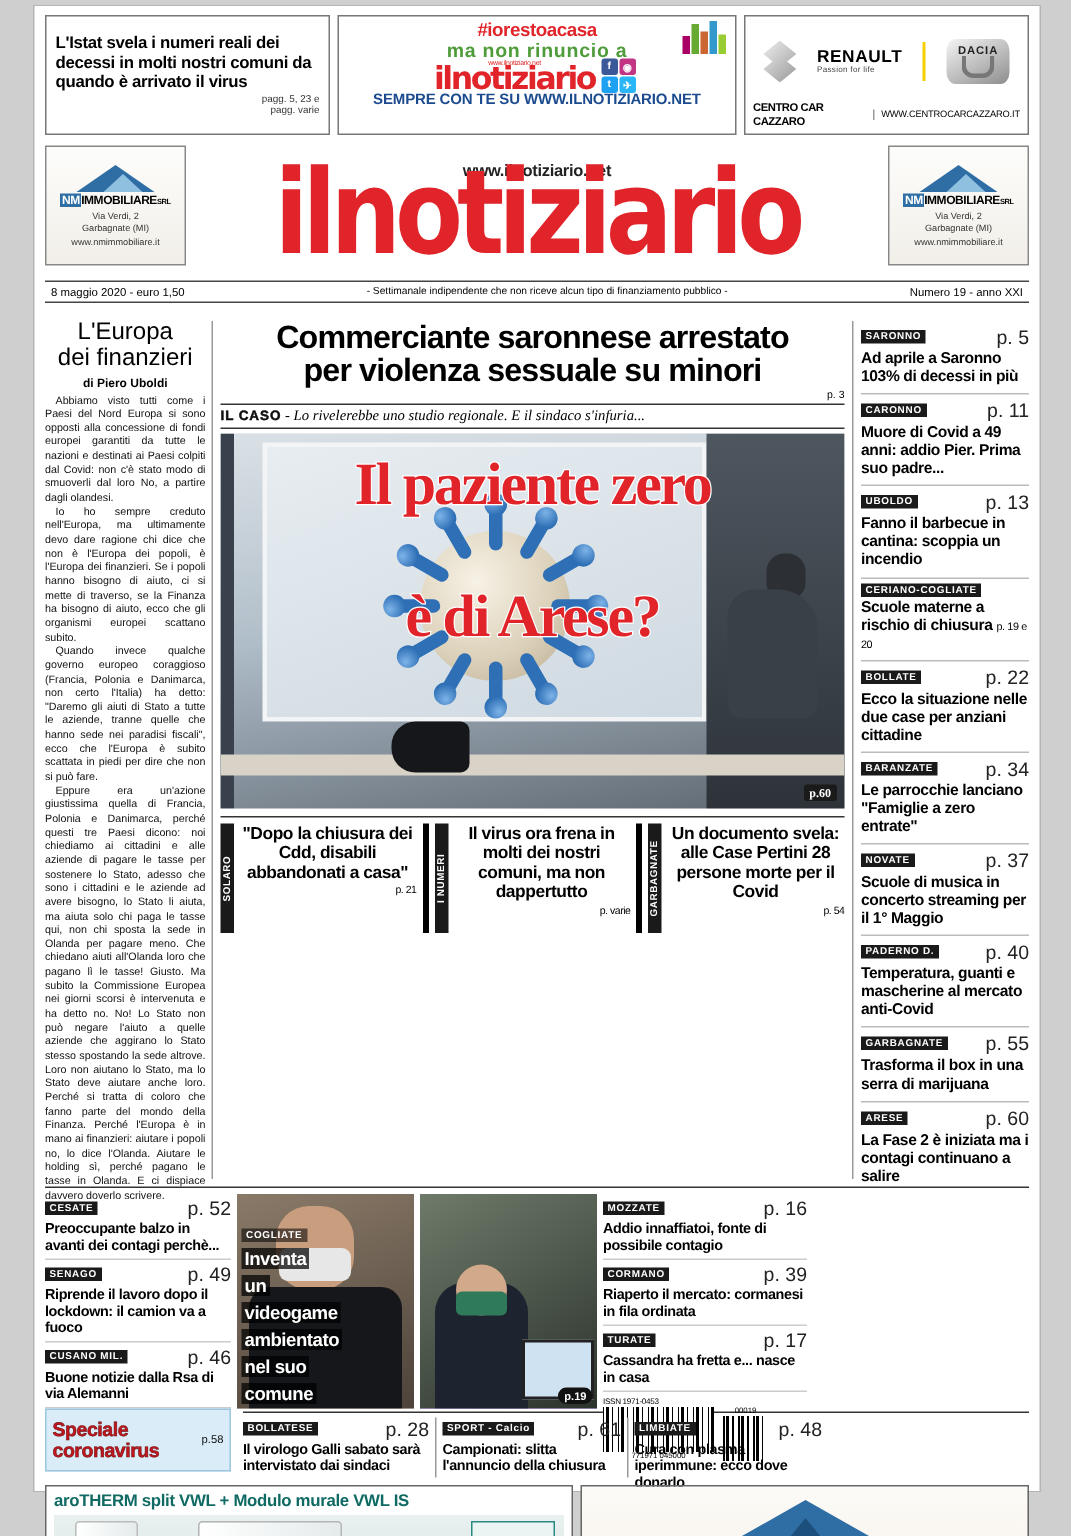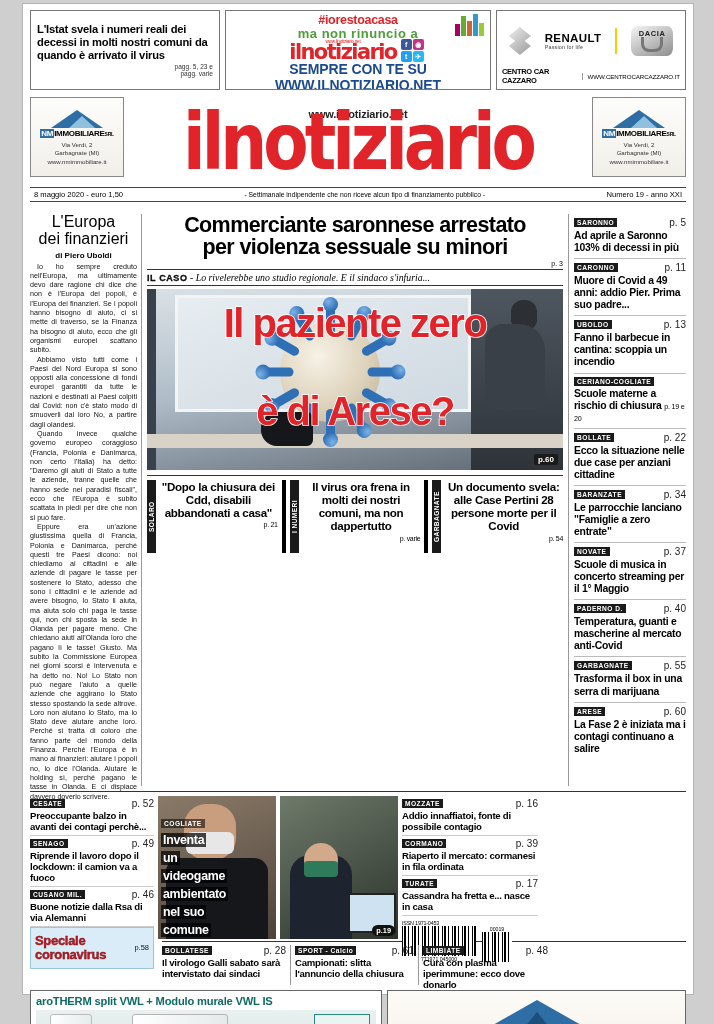--- a/index.html
+++ b/index.html
@@ -29,21 +29,21 @@
   .ioresto { color: #e0242a; font-weight: bold; font-size: 12.5px; letter-spacing: -0.3px; text-align: center; }
   .manon { color: #4f9c3a; font-weight: bold; font-size: 13px; letter-spacing: 0.5px; text-align: center; margin-top: -1px; }
   .mid-logo-wrap { display: flex; align-items: center; justify-content: center; gap: 4px; margin-top: -2px; }
   .mini-url { font-size: 4.6px; color: #d22; text-align: center; letter-spacing: -0.2px; }
   .mini-logo { font-family: "DejaVu Sans", sans-serif; font-weight: bold; font-size: 21px; color: #e0242a; letter-spacing: -1.6px; line-height: 0.85; }
   .mini-logo .il { color: #e0242a; }
   .socials { display: flex; flex-wrap: wrap; width: 26px; gap: 1px; }
   .soc { width: 11px; height: 11px; border-radius: 2px; font-size: 7px; color: #fff; display: flex; align-items: center; justify-content: center; font-weight: bold; }
   .soc.fb { background: #3b5998; } .soc.ig { background: #c13584; }
   .soc.tw { background: #1da1f2; } .soc.tg { background: #29b6f6; }
-  .sempre { font-size: 14px; font-weight: bold; color: #1b4a8f; text-align: center; letter-spacing: -0.1px; margin-top: -1px; }
+  .sempre { font-size: 10px; font-weight: bold; color: #1b4a8f; text-align: center; letter-spacing: -0.1px; margin-top: -1px; }
   .buildings { position: absolute; right: 6px; top: 3px; display: flex; align-items: flex-end; gap: 1px; height: 22px; }
   .bld { width: 5px; background: #888; }
 
   .ts-right { width: 190px; padding: 4px 5px; display: flex; flex-direction: column; justify-content: space-between; }
   .brands { display: flex; align-items: center; justify-content: space-around; flex: 1; }
   .renault-logo { width: 22px; height: 28px; position: relative; }
   .renault-logo::before { content: ""; position: absolute; inset: 0;
     background: linear-gradient(135deg,#eee,#999); clip-path: polygon(50% 0,100% 32%,72% 50%,100% 68%,50% 100%,0 68%,28% 50%,0 32%); }
   .renault-txt { font-size: 11.5px; font-weight: bold; letter-spacing: 0.4px; }
   .renault-sub { font-size: 5.4px; color: #444; letter-spacing: 0.2px; }
@@ -89,22 +89,22 @@
   .edit-body p { text-indent: 7px; }
 
   .col-mid { flex: 1; }
   .main-hl { font-weight: bold; font-size: 21.5px; line-height: 1.04; letter-spacing: -0.6px; text-align: center; }
   .hl-pag { text-align: right; font-size: 7px; margin-top: 1px; }
   .sub-rule { border-top: 1px solid #333; border-bottom: 1px solid #333; padding: 2px 0; margin-top: 2px;
     font-family: "Liberation Serif", serif; font-style: italic; font-size: 9.8px; }
   .ilcaso { font-style: normal; font-weight: bold; letter-spacing: 0.6px; color: #111;
     -webkit-text-stroke: 0.3px #000; font-family: "Liberation Sans", sans-serif; font-size: 9px; }
 
-  .photo { position: relative; height: 181px; margin-top: 3px; overflow: hidden;
-    background: linear-gradient(170deg,#cdd6dd 0%,#aebcc7 45%,#5d6671 100%); }
+  .photo { position: relative; height: 250px; margin-top: 3px; overflow: hidden;
+    background: linear-gradient(170deg,#cdd6dd 0%,#aebcc7 45%,#5d6671 100%); font-family: Liberation Serif, serif; }
   .win-frame { position: absolute; inset: 0; background:
       linear-gradient(90deg, #39424c 0 9px, rgba(0,0,0,0) 9px 22px),
       linear-gradient(180deg, rgba(255,255,255,.25), rgba(255,255,255,0) 60%); }
   .win-pane { position: absolute; left: 28px; top: 6px; right: 92px; bottom: 58px;
     background: linear-gradient(160deg,#e7edf1,#cfd9e1); border: 3px solid #f2f4f6; }
   .sill { position: absolute; left: 0; right: 0; bottom: 22px; height: 14px; background: #d8d2c7; }
   .wall-r { position: absolute; right: 0; top: 0; bottom: 0; width: 92px; background: linear-gradient(180deg,#4e565f,#2d3339); }
   .virus { position: absolute; left: 44%; top: 46%; transform: translate(-50%,-50%); width: 150px; height: 150px; }
   .virus-core { position: absolute; left: 25px; top: 25px; width: 100px; height: 100px; border-radius: 50%;
     background: radial-gradient(circle at 38% 34%, #f7f2e6, #ddd2bb 55%, #b9ab91); }
@@ -132,21 +132,21 @@
   .vtag { writing-mode: vertical-rl; transform: rotate(180deg); background: #1a1a1a; color: #fff;
     font-size: 6.6px; font-weight: bold; letter-spacing: 0.4px; padding: 2px 1px; text-align: center; height: 100%; }
   .trio-txt { flex: 1; text-align: center; font-weight: bold; font-size: 11.6px; line-height: 1.14; letter-spacing: -0.3px; }
   .trio-pag { font-weight: normal; font-size: 7px; text-align: right; display: block; margin-top: 2px; }
 
   .col-right { width: 118px; border-left: 1px solid #999; padding-left: 5px; }
   .rn { border-bottom: 1px solid #bbb; padding: 3px 0 4px; }
   .rn:last-child { border-bottom: none; }
   .rn-head { display: flex; justify-content: space-between; align-items: center; }
   .tag { background: #1a1a1a; color: #fff; font-size: 6.6px; font-weight: bold; letter-spacing: 0.5px; padding: 1px 3px; }
-  .rn-pag { font-size: 10px; color: #222; text-align: right; }
+  .rn-pag { font-size: 13px; color: #222; text-align: right; }
   .rn-title { font-weight: bold; font-size: 10.4px; line-height: 1.16; letter-spacing: -0.25px; margin-top: 2px; }
   .rn-title .inlinepag { font-weight: normal; font-size: 7.2px; }
 
   
   .lowband { display: flex; gap: 4px; margin-top: 5px; border-top: 1px solid #333; padding-top: 4px; height: 148px; }
   .lb-col { width: 124px; }
   .lb-item { border-bottom: 1px solid #ccc; padding: 2px 0 3px; }
   .lb-item:last-child { border-bottom: none; }
   .lb-title { font-weight: bold; font-size: 9.6px; line-height: 1.15; letter-spacing: -0.25px; margin-top: 1px; }
 
@@ -289,22 +289,22 @@
 
   <div class="maingrid">
 
     <div class="col-left">
       <div class="edit-title">
         <div>L'Europa</div>
         <div>dei finanzieri</div>
       </div>
       <div class="edit-author">di Piero Uboldi</div>
       <div class="edit-body">
+        <p>Abbiamo visto tutti come i Paesi del Nord Europa si sono opposti alla concessione di fondi europei garantiti da tutte le nazioni e destinati ai Paesi colpiti dal Covid: non c'è stato modo di smuoverli dal loro No, a partire dagli olandesi.</p>
         <p>Io ho sempre creduto nell'Europa, ma ultimamente devo dare ragione chi dice che non è l'Europa dei popoli, è l'Europa dei finanzieri. Se i popoli hanno bisogno di aiuto, ci si mette di traverso, se la Finanza ha bisogno di aiuto, ecco che gli organismi europei scattano subito.</p>
-        <p>Abbiamo visto tutti come i Paesi del Nord Europa si sono opposti alla concessione di fondi europei garantiti da tutte le nazioni e destinati ai Paesi colpiti dal Covid: non c'è stato modo di smuoverli dal loro No, a partire dagli olandesi.</p>
         <p>Quando invece qualche governo europeo coraggioso (Francia, Polonia e Danimarca, non certo l'Italia) ha detto: "Daremo gli aiuti di Stato a tutte le aziende, tranne quelle che hanno sede nei paradisi fiscali", ecco che l'Europa è subito scattata in piedi per dire che non si può fare.</p>
         <p>Eppure era un'azione giustissima quella di Francia, Polonia e Danimarca, perché questi tre Paesi dicono: noi chiediamo ai cittadini e alle aziende di pagare le tasse per sostenere lo Stato, adesso che sono i cittadini e le aziende ad avere bisogno, lo Stato li aiuta, ma aiuta solo chi paga le tasse qui, non chi sposta la sede in Olanda per pagare meno. Che chiedano aiuti all'Olanda loro che pagano lì le tasse! Giusto. Ma subito la Commissione Europea nei giorni scorsi è intervenuta e ha detto no. No! Lo Stato non può negare l'aiuto a quelle aziende che aggirano lo Stato stesso spostando la sede altrove. Loro non aiutano lo Stato, ma lo Stato deve aiutare anche loro. Perché si tratta di coloro che fanno parte del mondo della Finanza. Perché l'Europa è in mano ai finanzieri: aiutare i popoli no, lo dice l'Olanda. Aiutare le holding sì, perché pagano le tasse in Olanda. E ci dispiace davvero doverlo scrivere.</p>
       </div>
     </div>
 
     <div class="col-mid">
       <div class="main-hl">
         <div>Commerciante saronnese arrestato</div>
         <div>per violenza sessuale su minori</div>
       </div>

